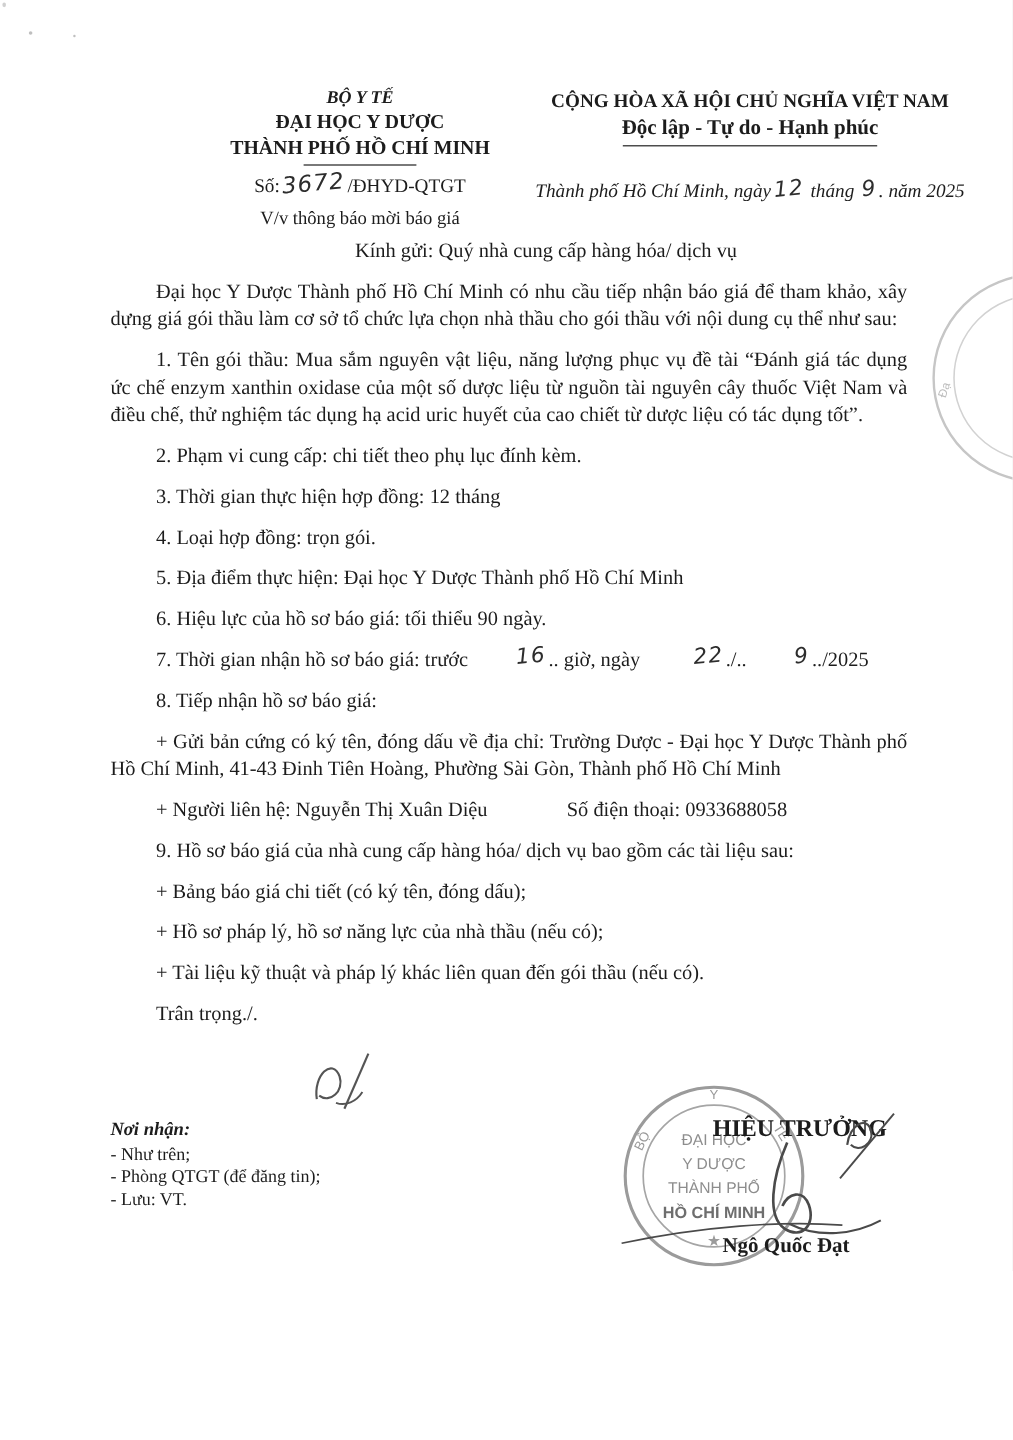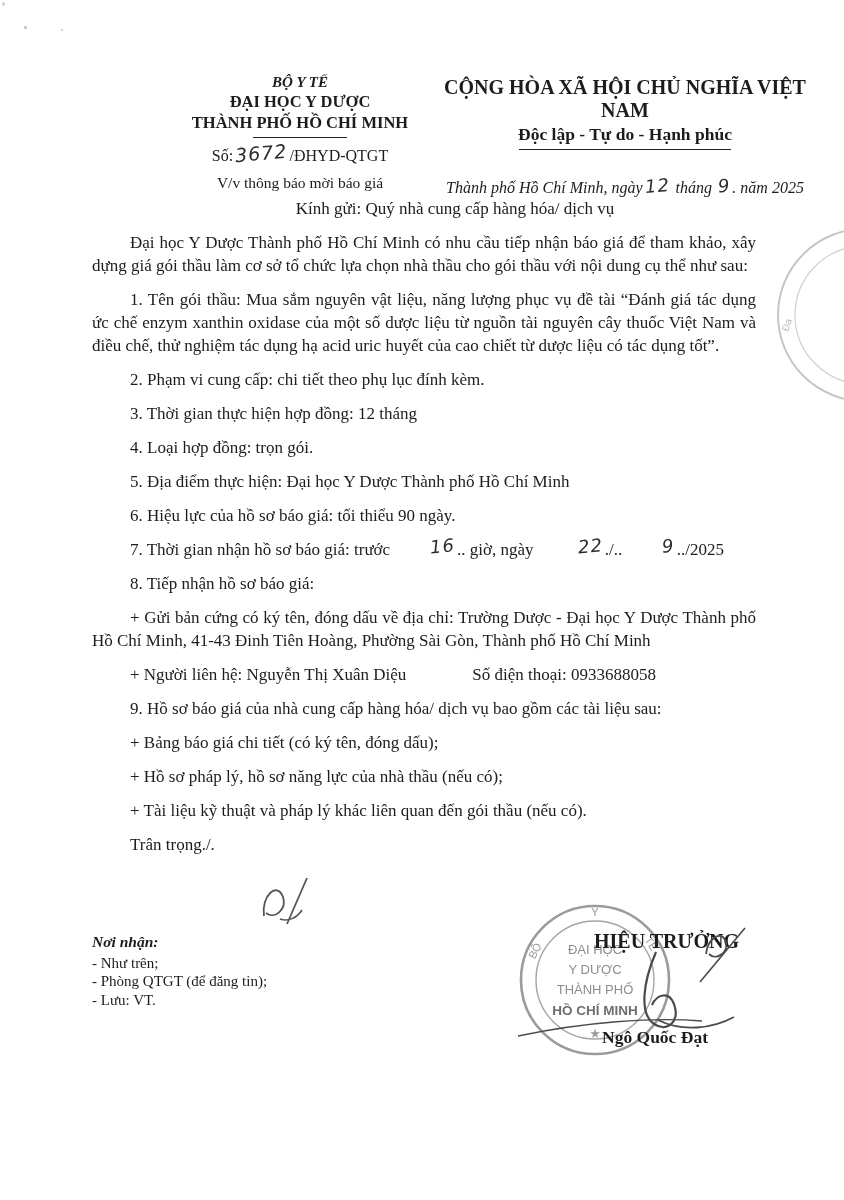--- a/index.html
+++ b/index.html
@@ -6,21 +6,21 @@
   .page{position:relative;width:844px;height:1200px;background:#ffffff;overflow:hidden;
         font-family:"Liberation Serif", serif;color:#1c1c1c;}
   
   .header-left{position:absolute;left:150px;top:74px;width:300px;text-align:center;}
   .hl-ministry{font-size:15px;font-weight:bold;font-style:italic;}
   .hl-org{font-size:16.5px;font-weight:bold;line-height:21px;}
   .rule-left{width:94px;border-top:1.6px solid #222;margin:4px auto 7px auto;}
   .so-line{font-size:16px;}
   .subject{font-size:15.5px;margin-top:9px;}
   .header-right{position:absolute;left:442px;top:76px;width:366px;text-align:center;}
-  .hr-republic{font-size:20px;font-weight:bold;}
+  .hr-republic{font-size:16px;font-weight:bold;}
   .hr-motto{font-size:17.5px;font-weight:bold;margin-top:2px;}
   .rule-right{width:212px;border-top:1.6px solid #222;margin:4px auto 0 auto;}
   .date-line{font-size:16px;font-style:italic;margin-top:28px;}
   
   .hw{font-family:"DejaVu Sans", sans-serif;font-style:italic;display:inline-block;
       font-size:19px;color:#2d2d2d;transform:rotate(-5deg);letter-spacing:1px;
       position:relative;top:-1px;margin:0 2px;line-height:1;}
   .hw-sm{font-size:18px;}
   
   .body{position:absolute;left:92px;top:197px;width:664px;font-size:17px;line-height:23px;}

